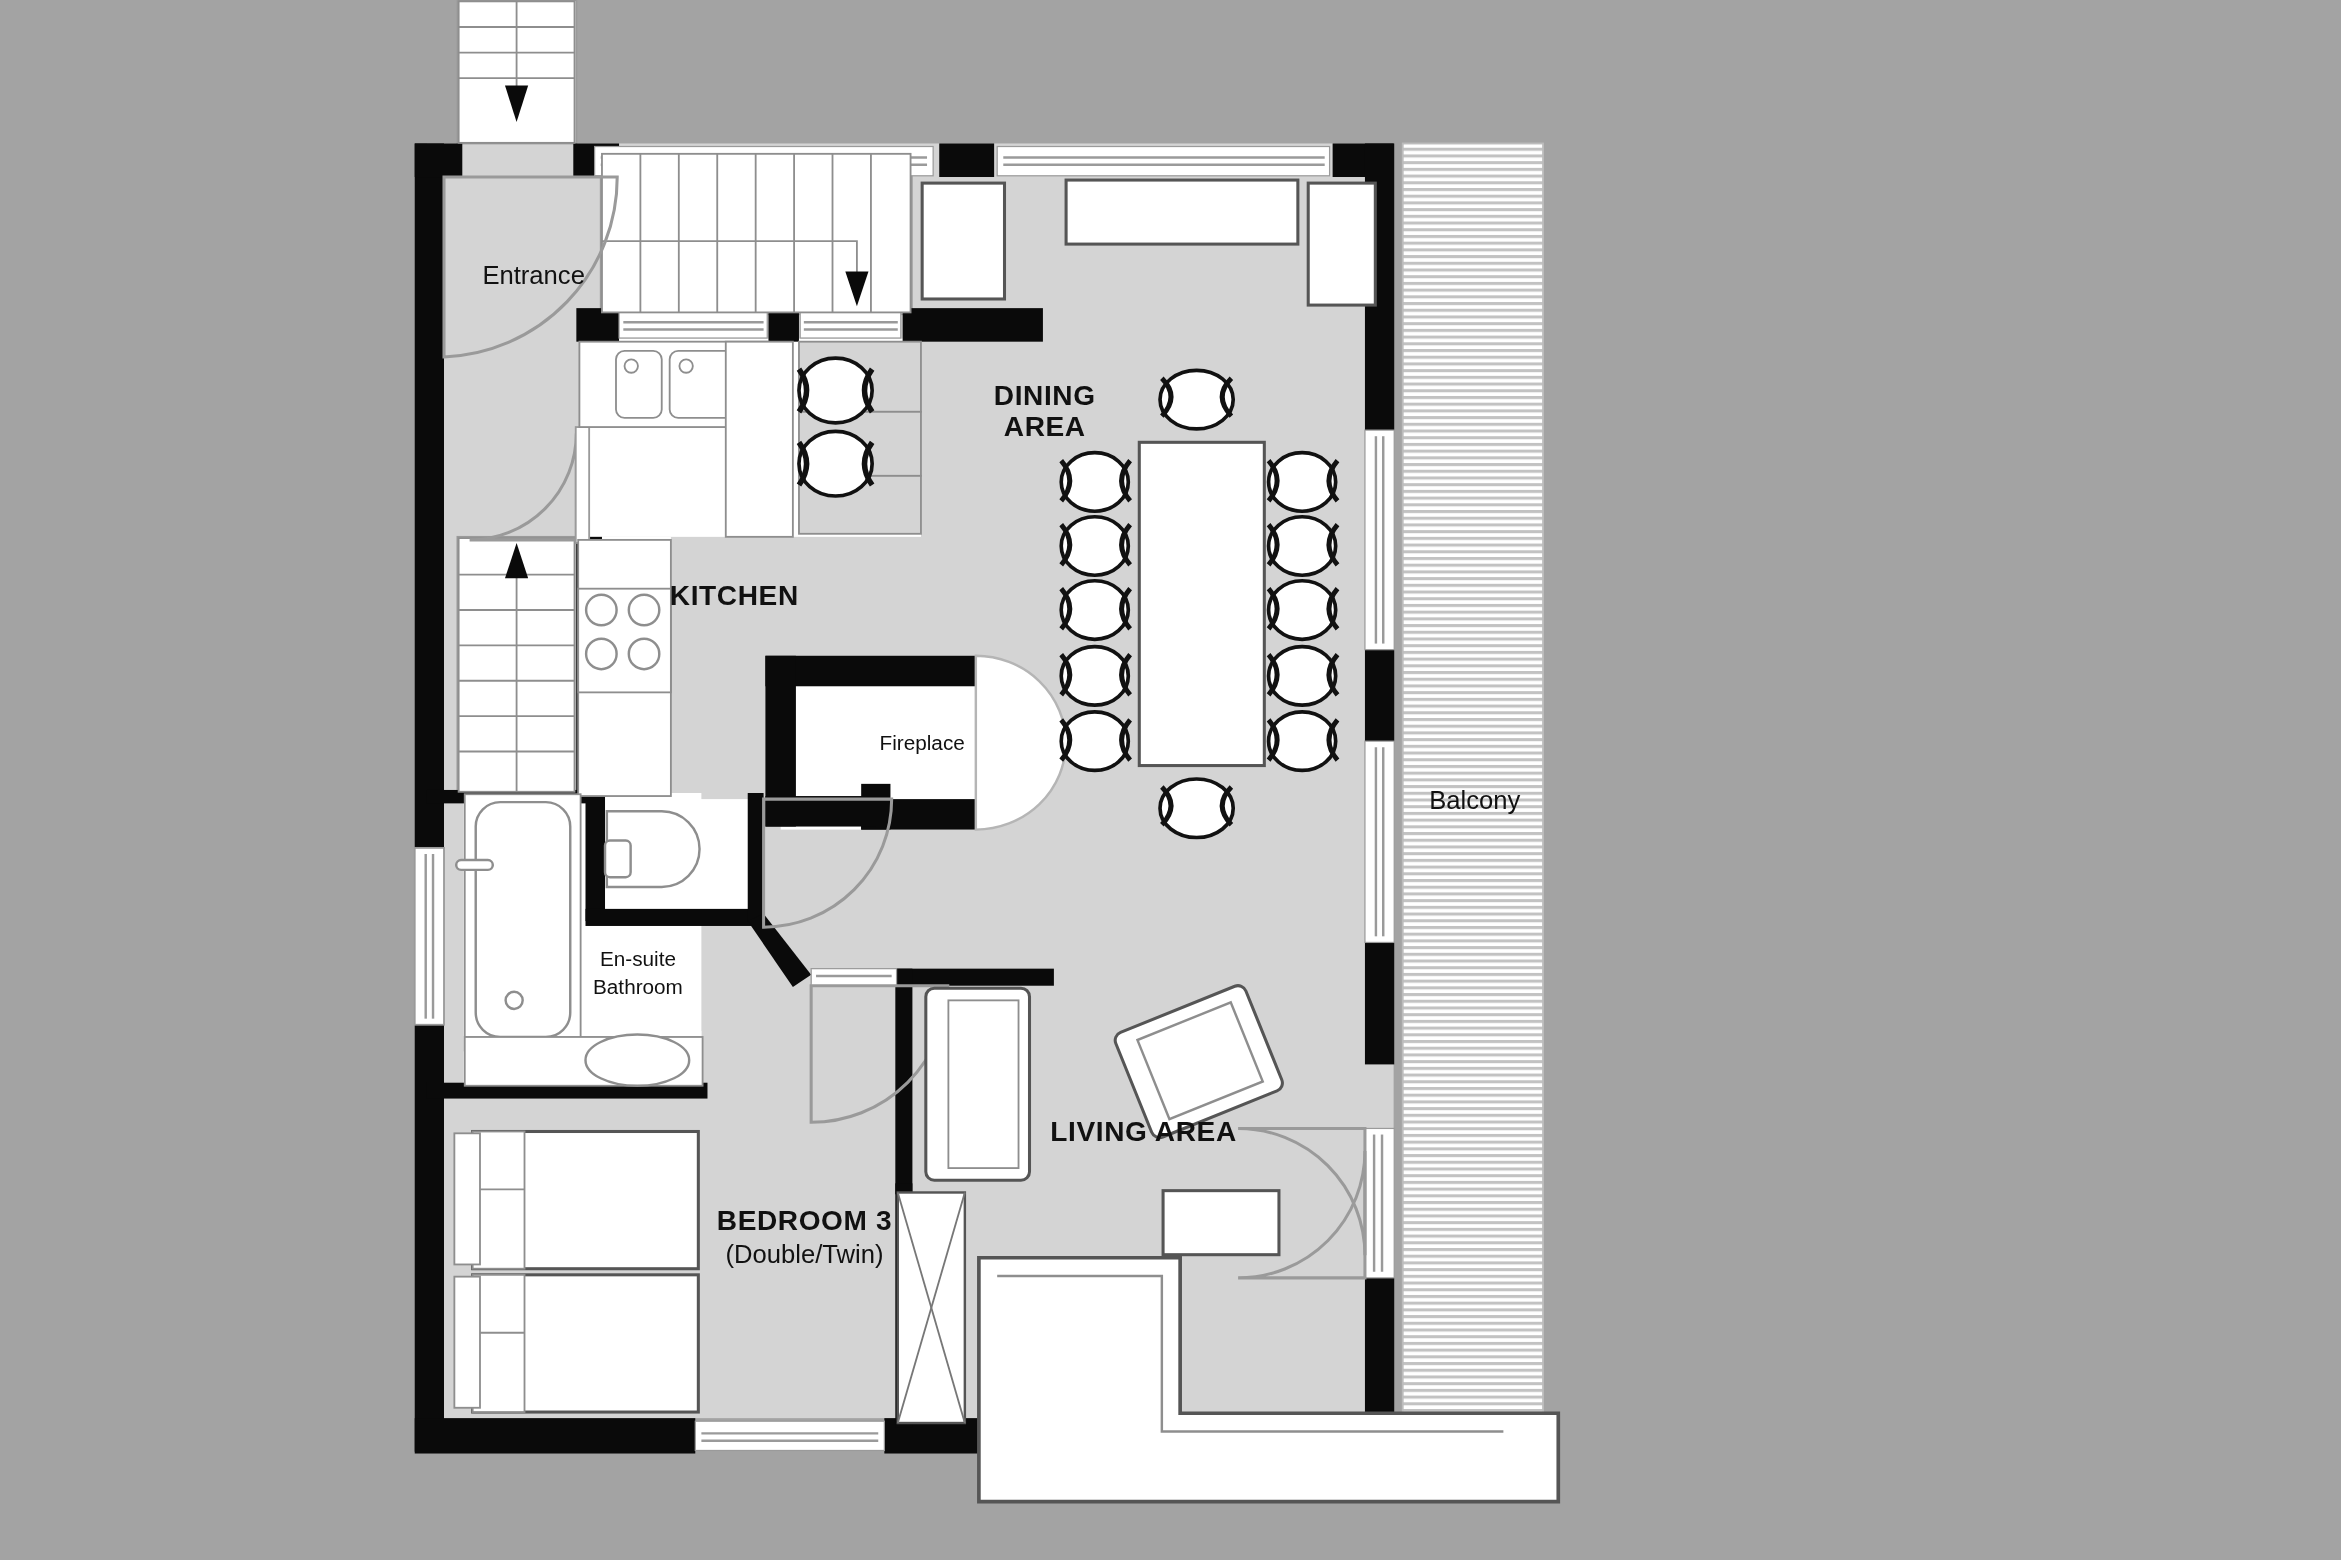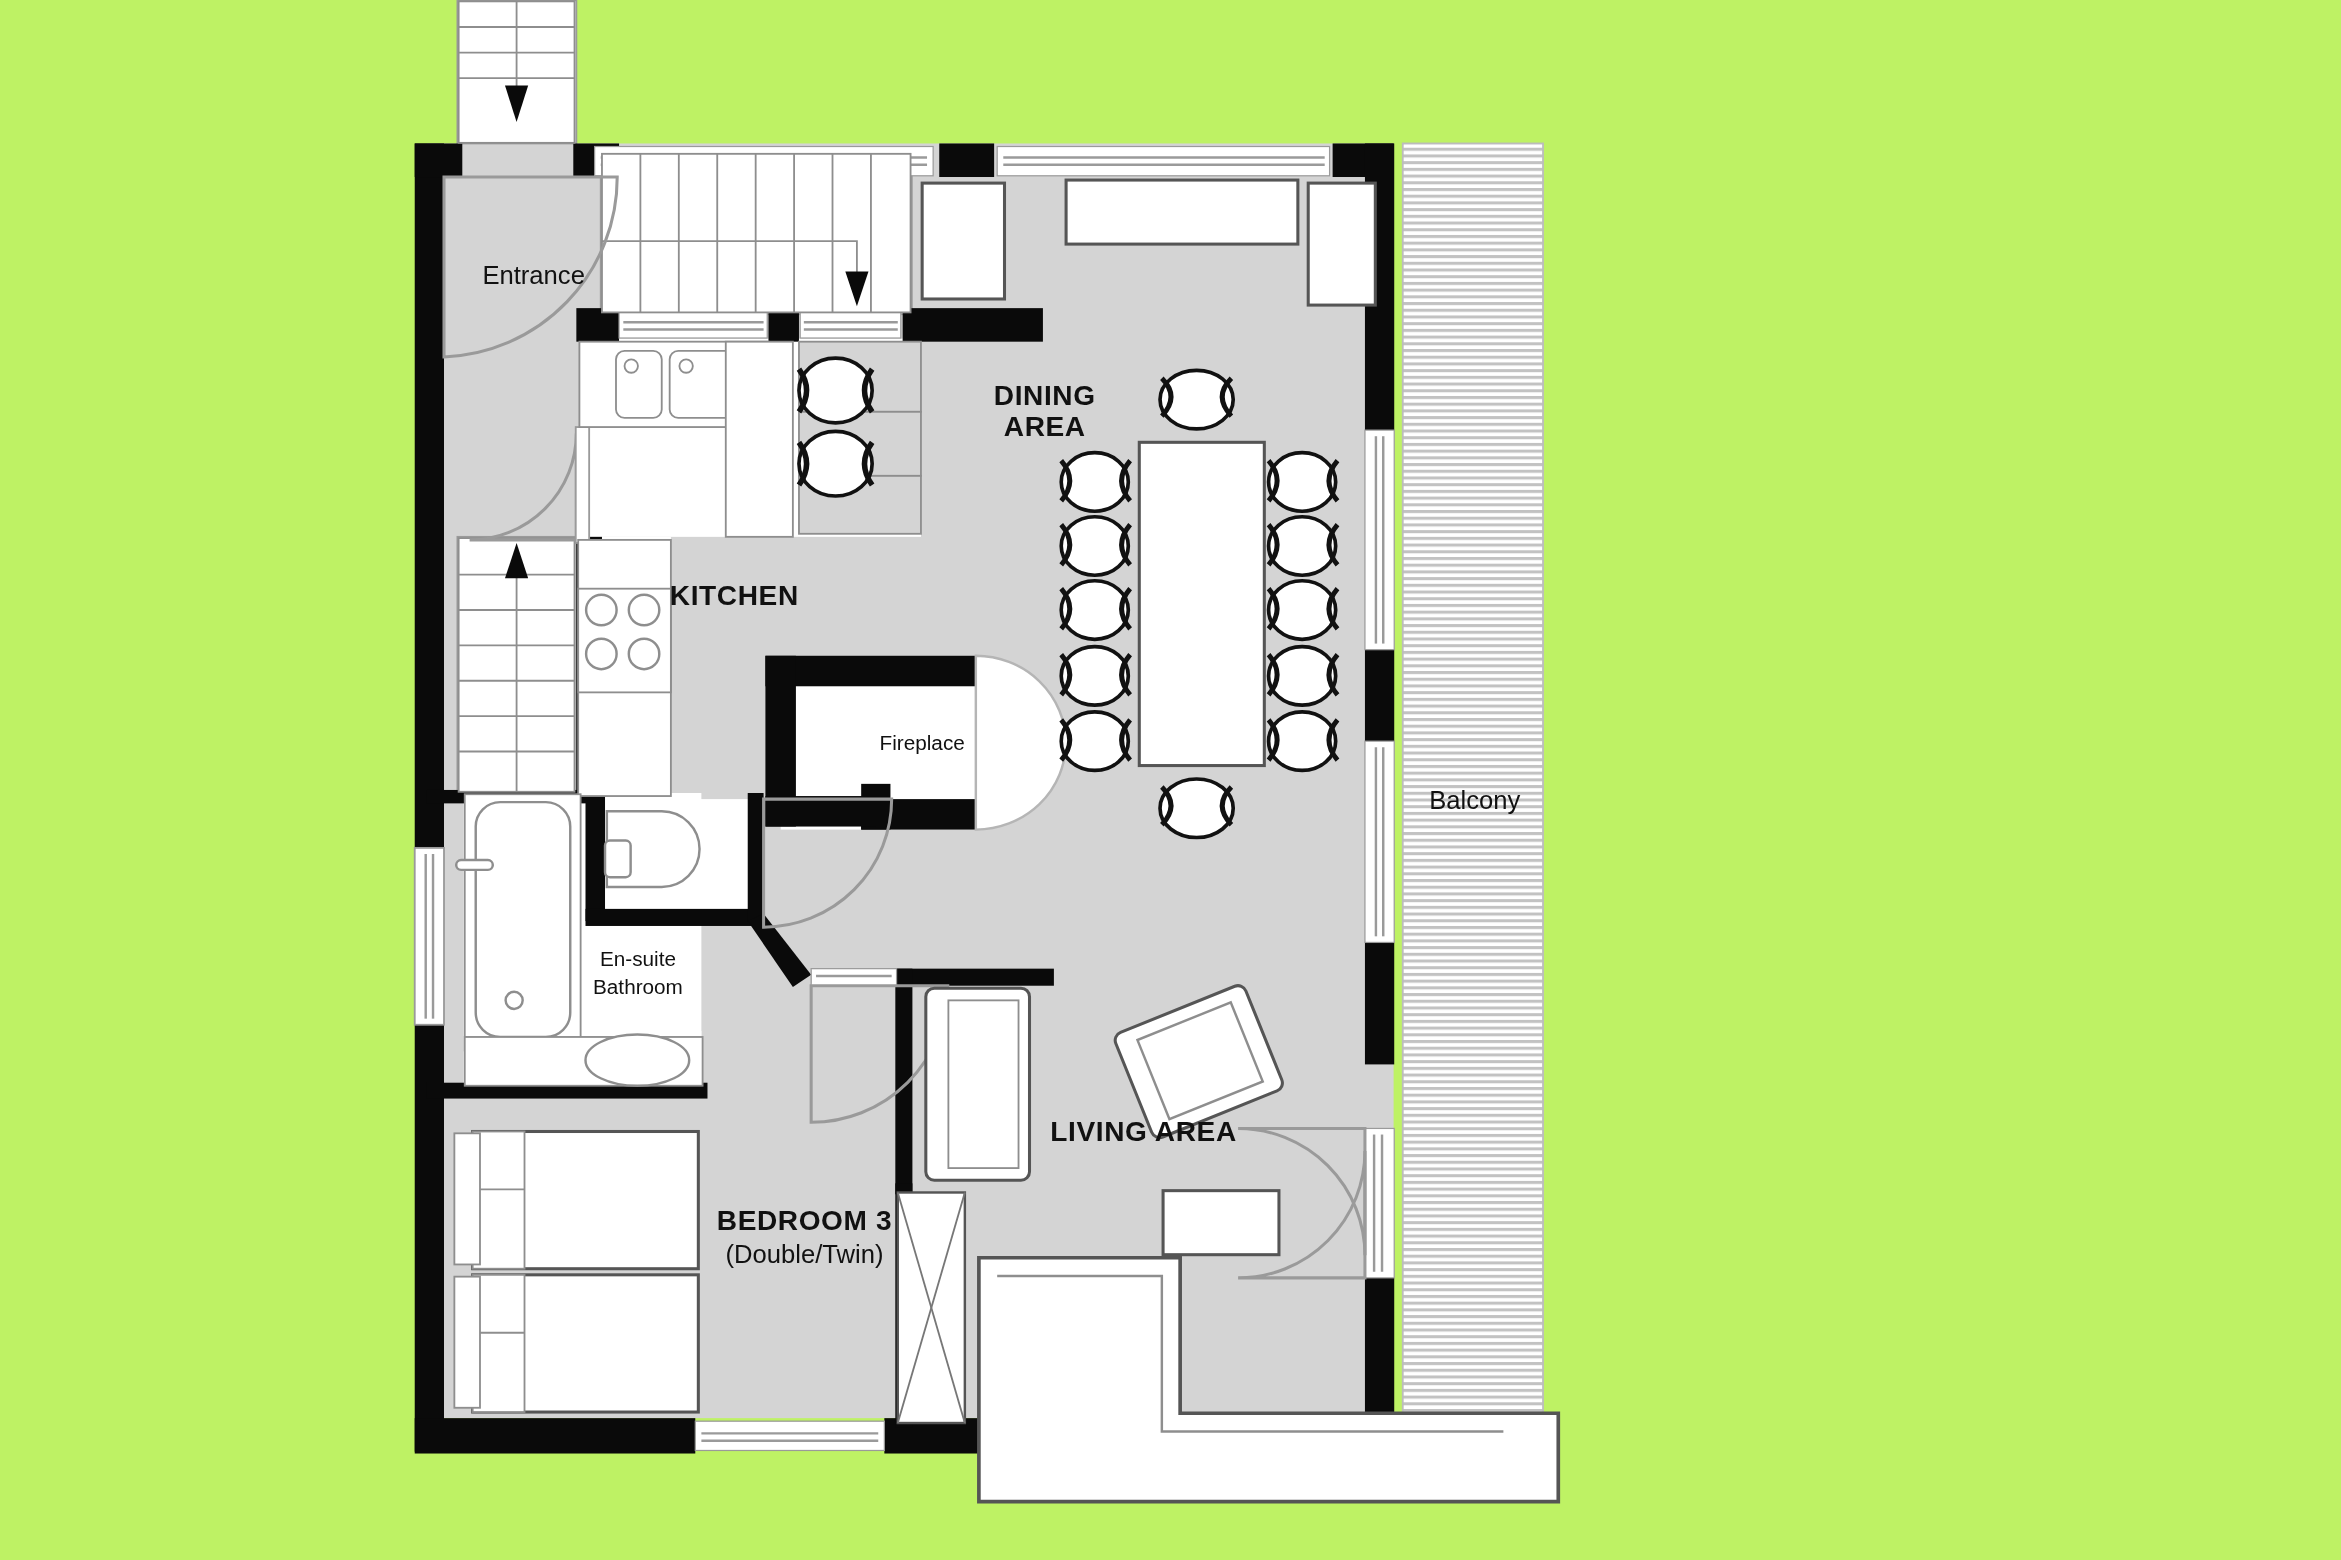--- a/index.html
+++ b/index.html
@@ -6,21 +6,21 @@
   html, body {
     margin: 0;
     padding: 0;
     background: #ffffff;
     font-family: "Liberation Sans", sans-serif;
   }
   #plan-root {
     position: relative;
     width: 2342px;
     height: 1561px;
-    background: #bef264;
+    background: #a3a3a3;
     overflow: hidden;
   }
   svg.plan-svg {
     position: absolute;
     top: 0; left: 0;
     width: 2342px;
     height: 1561px;
   }
   .room-label {
     font-family: "Liberation Sans", sans-serif;

